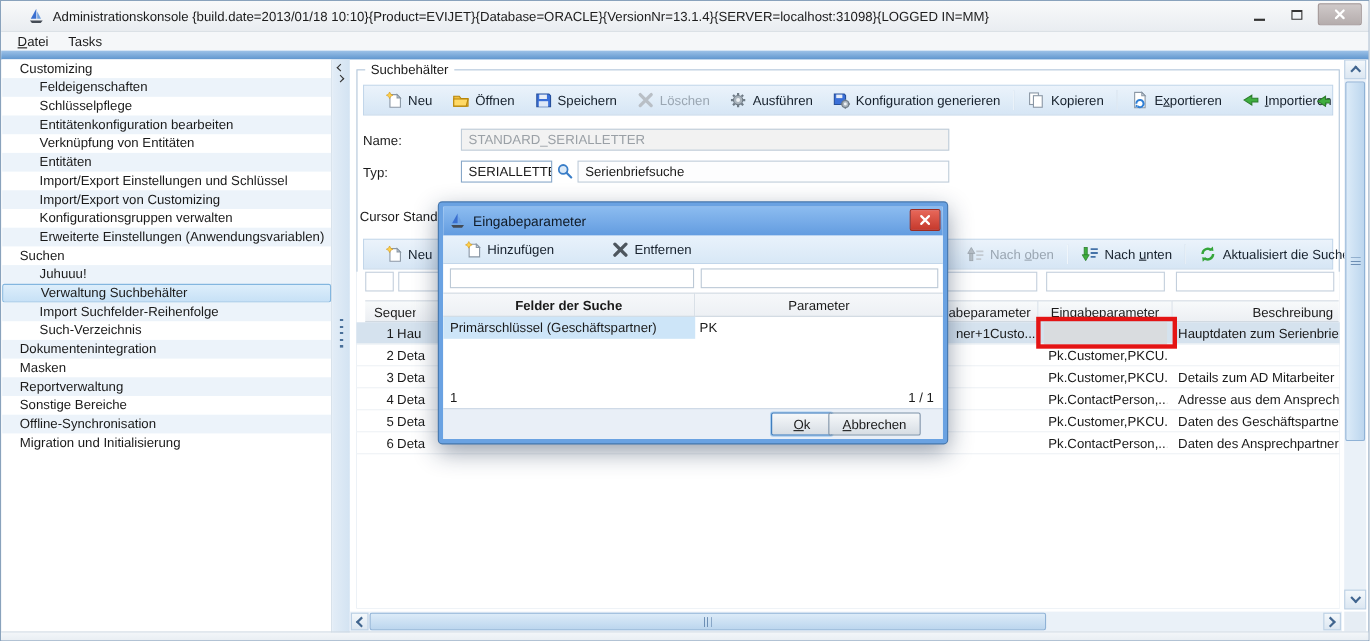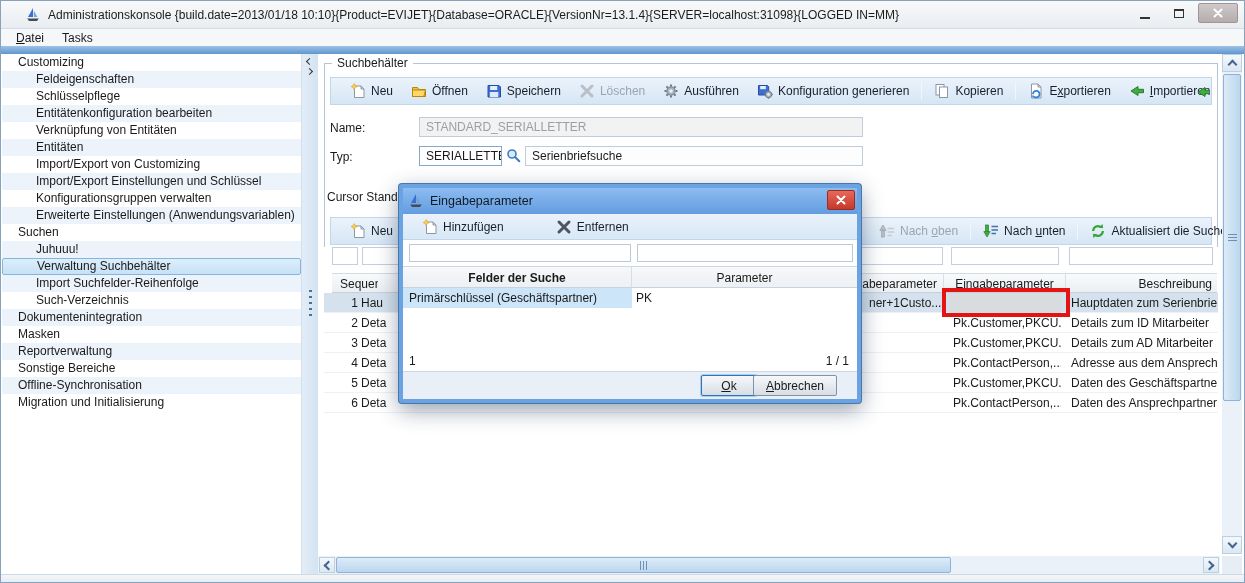--- a/index.html
+++ b/index.html
@@ -239,22 +239,22 @@
   </div>
   <div class="abs blueband"></div>
 
   <div class="abs sidebar">
     <div class="nav-item lvl0">Customizing</div>
     <div class="nav-item lvl1">Feldeigenschaften</div>
     <div class="nav-item lvl1">Schlüsselpflege</div>
     <div class="nav-item lvl1">Entitätenkonfiguration bearbeiten</div>
     <div class="nav-item lvl1">Verknüpfung von Entitäten</div>
     <div class="nav-item lvl1">Entitäten</div>
+    <div class="nav-item lvl1">Import/Export Einstellungen und Schlüssel</div>
     <div class="nav-item lvl1">Import/Export von Customizing</div>
-    <div class="nav-item lvl1">Import/Export Einstellungen und Schlüssel</div>
     <div class="nav-item lvl1">Konfigurationsgruppen verwalten</div>
     <div class="nav-item lvl1">Erweiterte Einstellungen (Anwendungsvariablen)</div>
     <div class="nav-item lvl0">Suchen</div>
     <div class="nav-item lvl1">Juhuuu!</div>
     <div class="nav-item lvl1 selected">Verwaltung Suchbehälter</div>
     <div class="nav-item lvl1">Import Suchfelder-Reihenfolge</div>
     <div class="nav-item lvl1">Such-Verzeichnis</div>
     <div class="nav-item lvl0">Dokumentenintegration</div>
     <div class="nav-item lvl0">Masken</div>
     <div class="nav-item lvl0">Reportverwaltung</div>
@@ -398,21 +398,20 @@
         <span class="gcell c-seq">1</span>
         <span class="gcell c-name">Hau</span>
         <span class="gcell c-aus">ner+1Custo...</span>
         <span class="gcell c-ein"></span>
         <span class="gcell c-bes">Hauptdaten zum Serienbrief</span>
       </div>
       <div class="grow">
         <span class="gcell c-seq">2</span>
         <span class="gcell c-name">Deta</span>
         <span class="gcell c-ein">Pk.Customer,PKCU...</span>
-        <span class="gcell c-bes">Details zum ID Mitarbeiter</span>
       </div>
       <div class="grow">
         <span class="gcell c-seq">3</span>
         <span class="gcell c-name">Deta</span>
         <span class="gcell c-ein">Pk.Customer,PKCU...</span>
         <span class="gcell c-bes">Details zum AD Mitarbeiter</span>
       </div>
       <div class="grow">
         <span class="gcell c-seq">4</span>
         <span class="gcell c-name">Deta</span>

